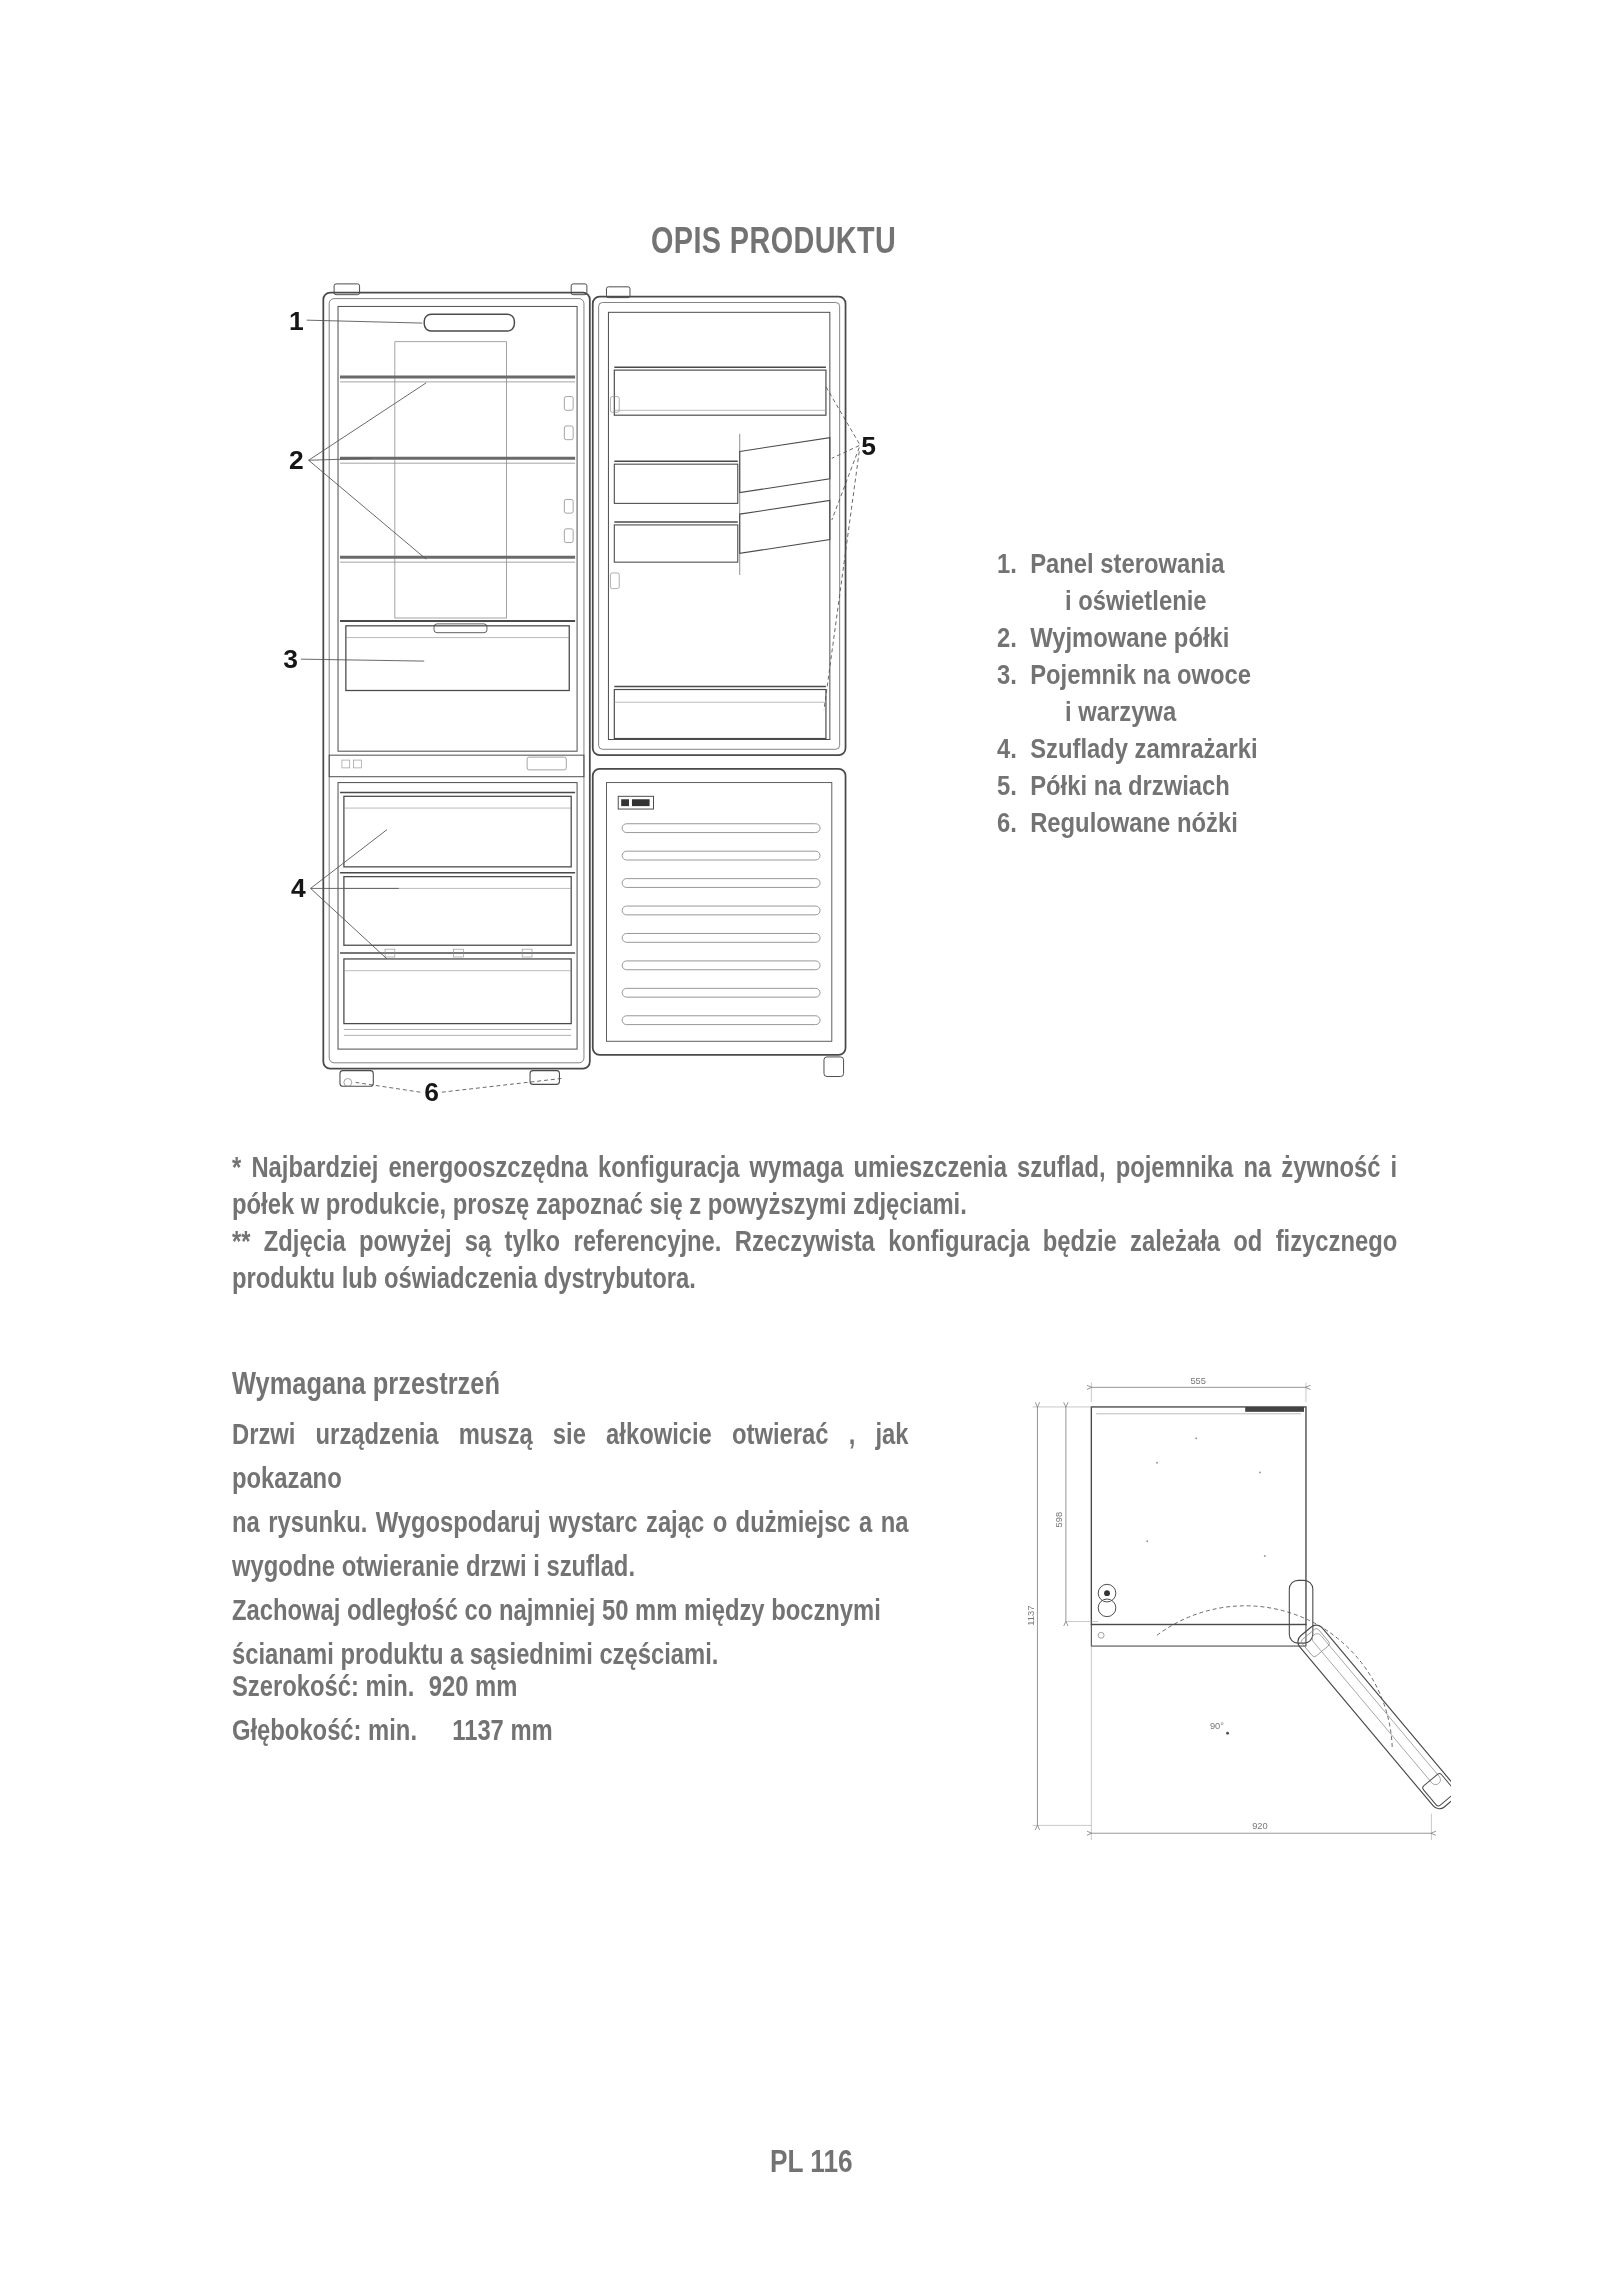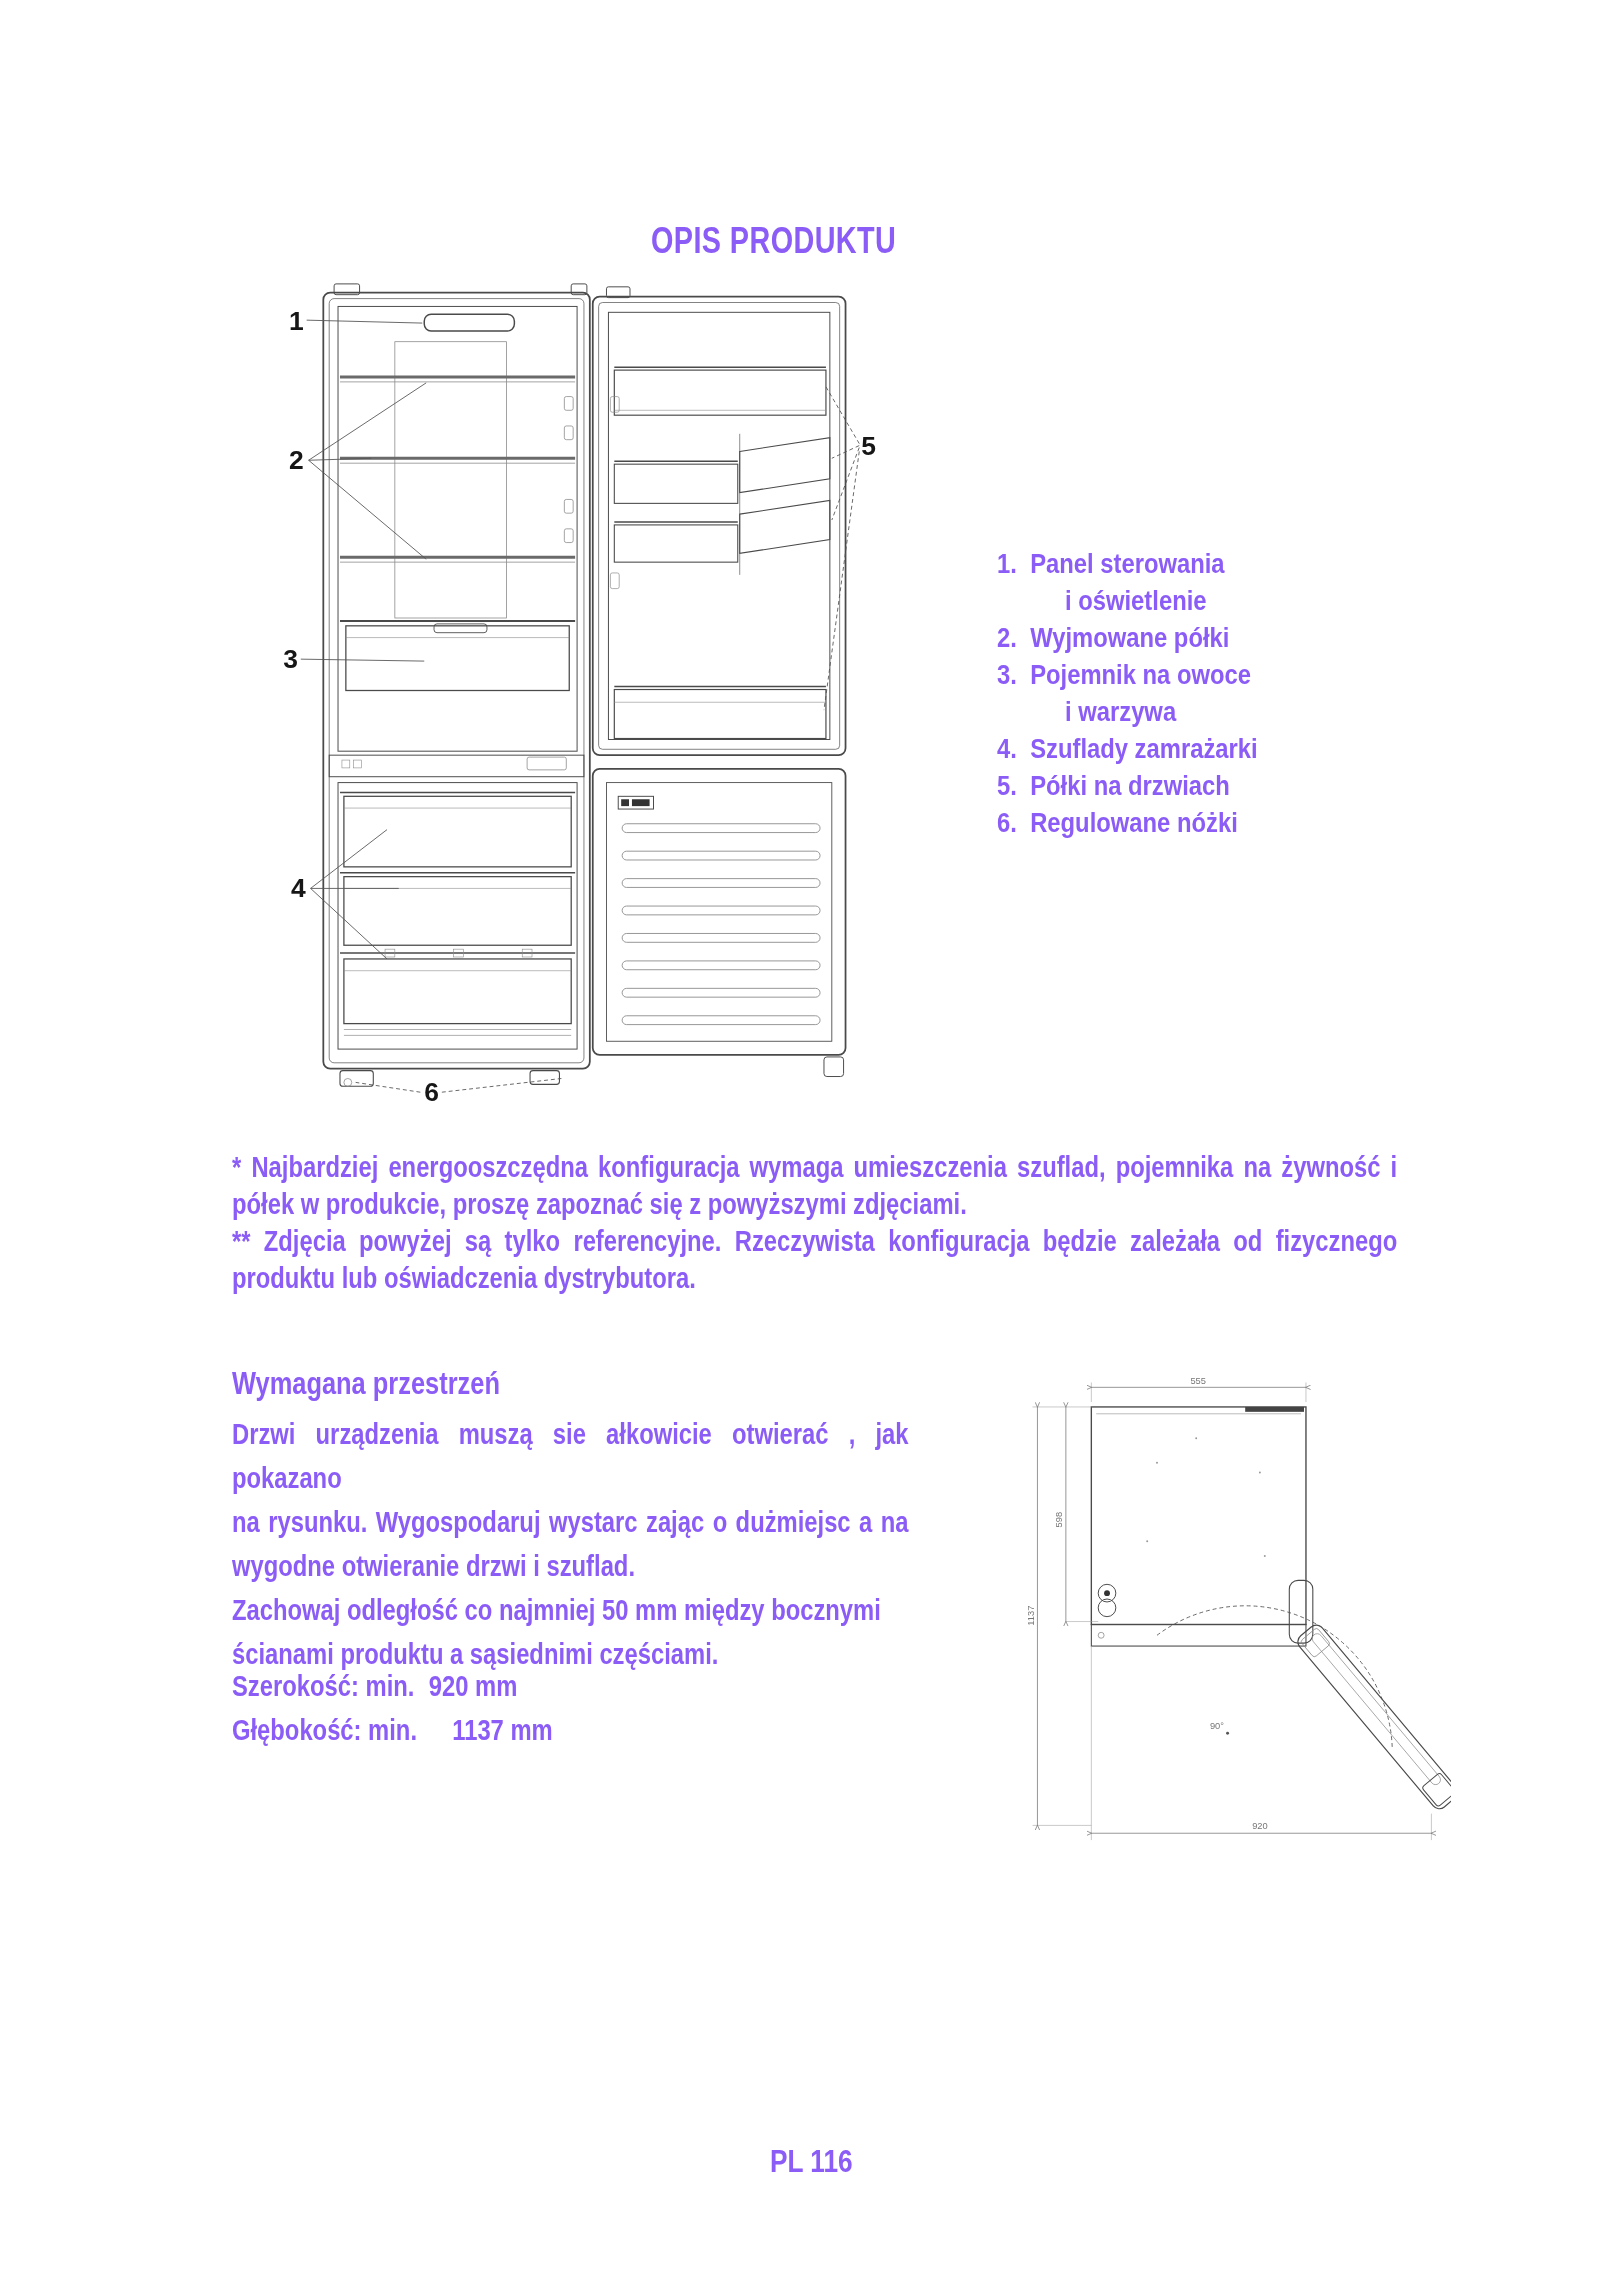--- a/index.html
+++ b/index.html
@@ -1,20 +1,20 @@
 <!DOCTYPE html>
 <html><head>
 <meta charset="utf-8">
 <style>
   html,body { margin:0; padding:0; background:#ffffff; }
   * { box-sizing:border-box; }
   .page {
     position:relative; width:1621px; height:2293px; background:#ffffff;
     font-family:"Liberation Sans","DejaVu Sans",sans-serif;
-    font-weight:bold; color:#8b5cf6; overflow:hidden;
+    font-weight:bold; color:#737373; overflow:hidden;
   }
 
   .title {
     position:absolute; left:651px; top:220px; font-size:36px;
     white-space:nowrap; transform:scaleX(0.80); transform-origin:0 0;
     letter-spacing:0.5px;
   }
 
   .fridge-svg { position:absolute; left:277px; top:279px; }
   .space-svg  { position:absolute; left:1010px; top:1345px; }

